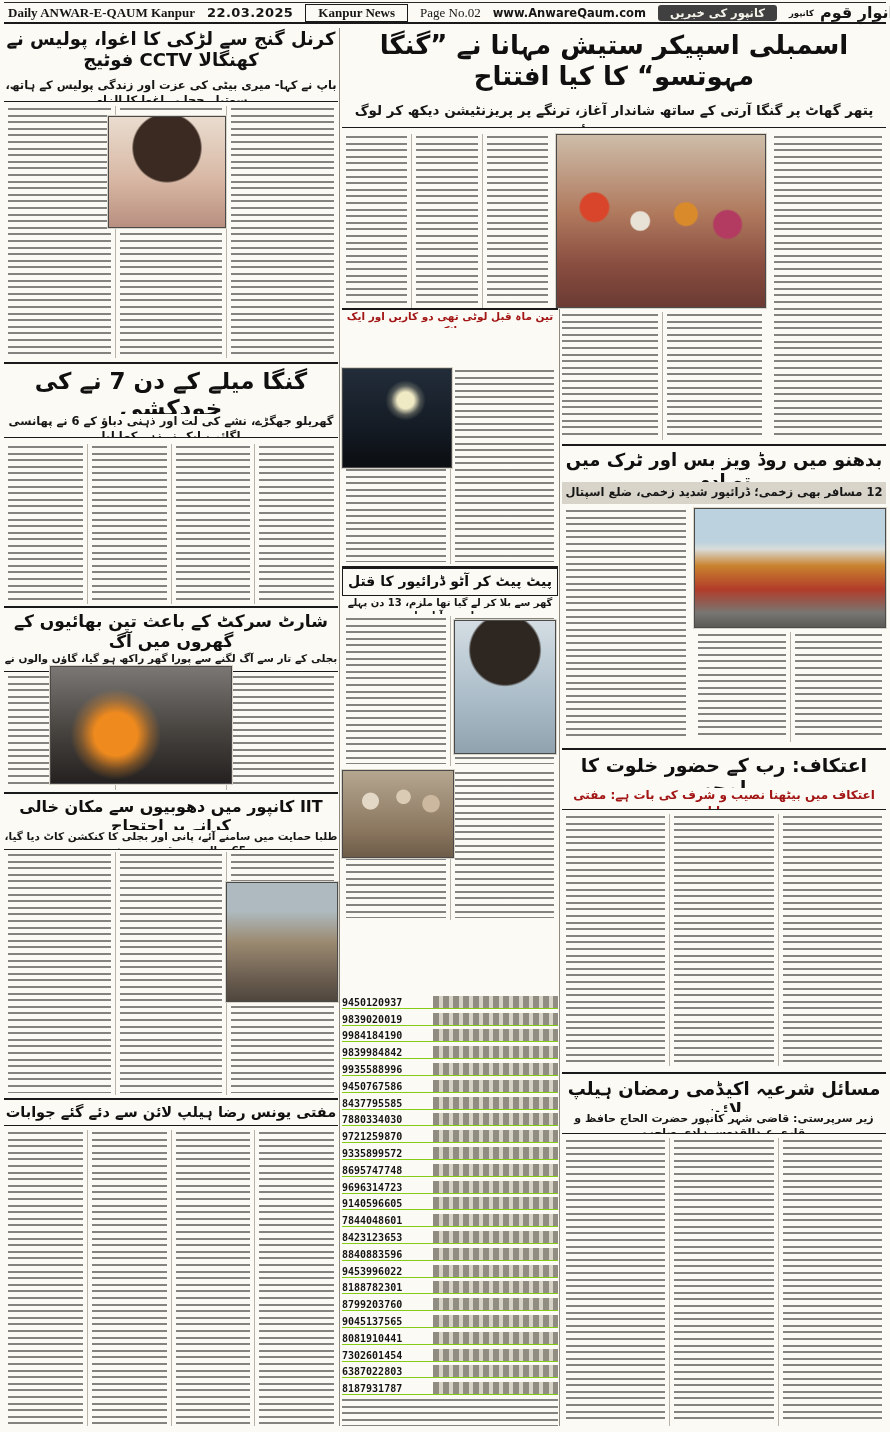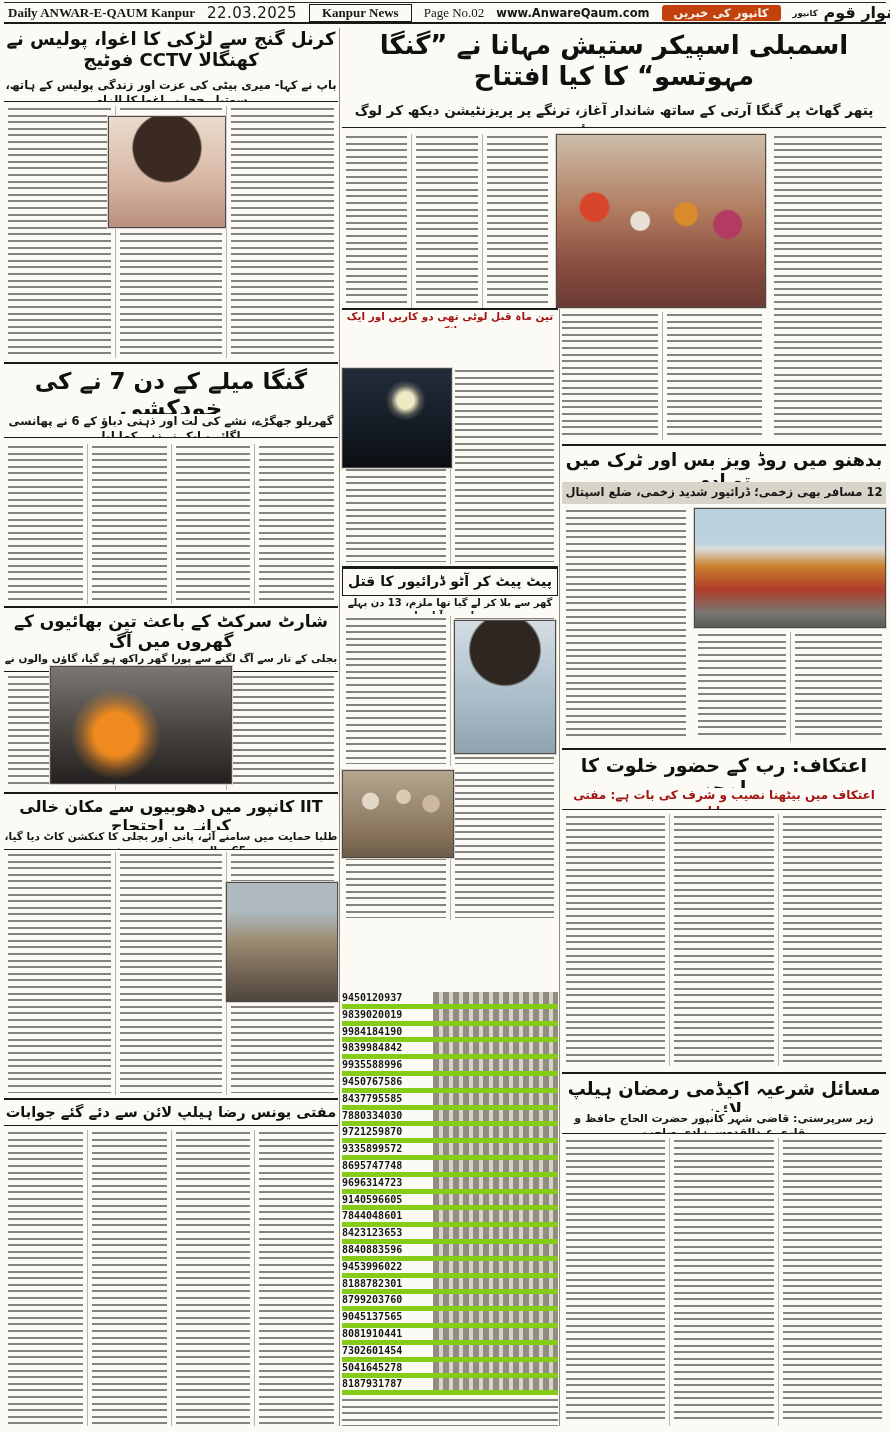--- a/index.html
+++ b/index.html
@@ -42,30 +42,30 @@
       radial-gradient(circle at 80% 38%, #cbb89e 0 8%, transparent 9%),
       linear-gradient(180deg,#b5a68f 0%,#8a765f 70%,#6d5c49 100%)}
   .ph-crash{background:
       linear-gradient(180deg,#bcd2de 0 28%,#d9dcd9 34%,#c9832f 48%,#b23c29 68%,#787672 88%,#5c5a56 100%)}
   .ph-fire{background:
       radial-gradient(circle at 36% 58%, #ef8a1e 0 16%, rgba(239,138,30,.35) 26%, transparent 34%),
       linear-gradient(180deg,#7a7774 0%,#47433f 55%,#242120 100%)}
   .ph-debris{background:linear-gradient(180deg,#aebabf 0 24%,#9b8a71 50%,#6f6153 78%,#4f463c 100%)}
   .masthead{position:absolute;left:4px;top:2px;width:882px;height:22px;border-top:1px solid #2a2a2a;border-bottom:2px solid #1a1a1a;display:flex;align-items:center;gap:12px;padding:0 4px;white-space:nowrap}
   .mh-paper{font-size:13px;font-weight:700}
-  .mh-date{font-size:15px;font-weight:400;letter-spacing:.4px}
+  .mh-date{font-size:13px;font-weight:700;letter-spacing:.4px}
   .mh-box{border:1px solid #1a1a1a;padding:0 12px;font-size:13px;font-weight:700}
   .mh-page{font-size:13px}
   .mh-web{font-size:11.5px;font-weight:700}
-  .mh-black{margin-left:auto;background:#c2410c;color:#f5f2ea;border-radius:3px;padding:1px 12px;font-size:11.5px;font-weight:700}
+  .mh-black{margin-left:auto;background:#404040;color:#f5f2ea;border-radius:3px;padding:1px 12px;font-size:11.5px;font-weight:700}
   .mh-nameplate{display:flex;align-items:center;gap:6px;direction:rtl}
   .mh-name{font-size:16px;font-weight:700}
   .mh-city{font-size:8.5px;font-weight:700}
   .vline{position:absolute;width:0;border-left:1.5px solid #8f8a7d}
-  .prow{display:flex;align-items:flex-start;height:16.8px;border-bottom:5px solid #84cc16;overflow:hidden}
+  .prow{display:flex;align-items:flex-end;height:16.8px;border-bottom:1px solid #84cc16;overflow:hidden}
   .pnum{width:86px;font-size:10px;font-weight:700;font-family:"DejaVu Sans Mono",monospace;color:#151515}
   .pname{flex:1;height:12px;margin-left:5px;background:#d7d3c7;background-image:repeating-linear-gradient(to right,rgba(60,55,45,.45) 0 6px,transparent 6px 10px)}
 </style>
 </head>
 <body>
 
 <div class="page">
 
   <div class="masthead">
     <span class="mh-paper en">Daily ANWAR-E-QAUM Kanpur</span>
@@ -345,21 +345,21 @@
       </div>
       <div class="prow">
         <span class="pnum">8081910441</span>
         <span class="pname"></span>
       </div>
       <div class="prow">
         <span class="pnum">7302601454</span>
         <span class="pname"></span>
       </div>
       <div class="prow">
-        <span class="pnum">5041645278</span>
+        <span class="pnum">6387022803</span>
         <span class="pname"></span>
       </div>
       <div class="prow">
         <span class="pnum">8187931787</span>
         <span class="pname"></span>
       </div>
     </div>
   <div class="abs" style="left:342px;top:1399px;width:216px;height:27px">
     <div class="ftext"></div>
   </div>

